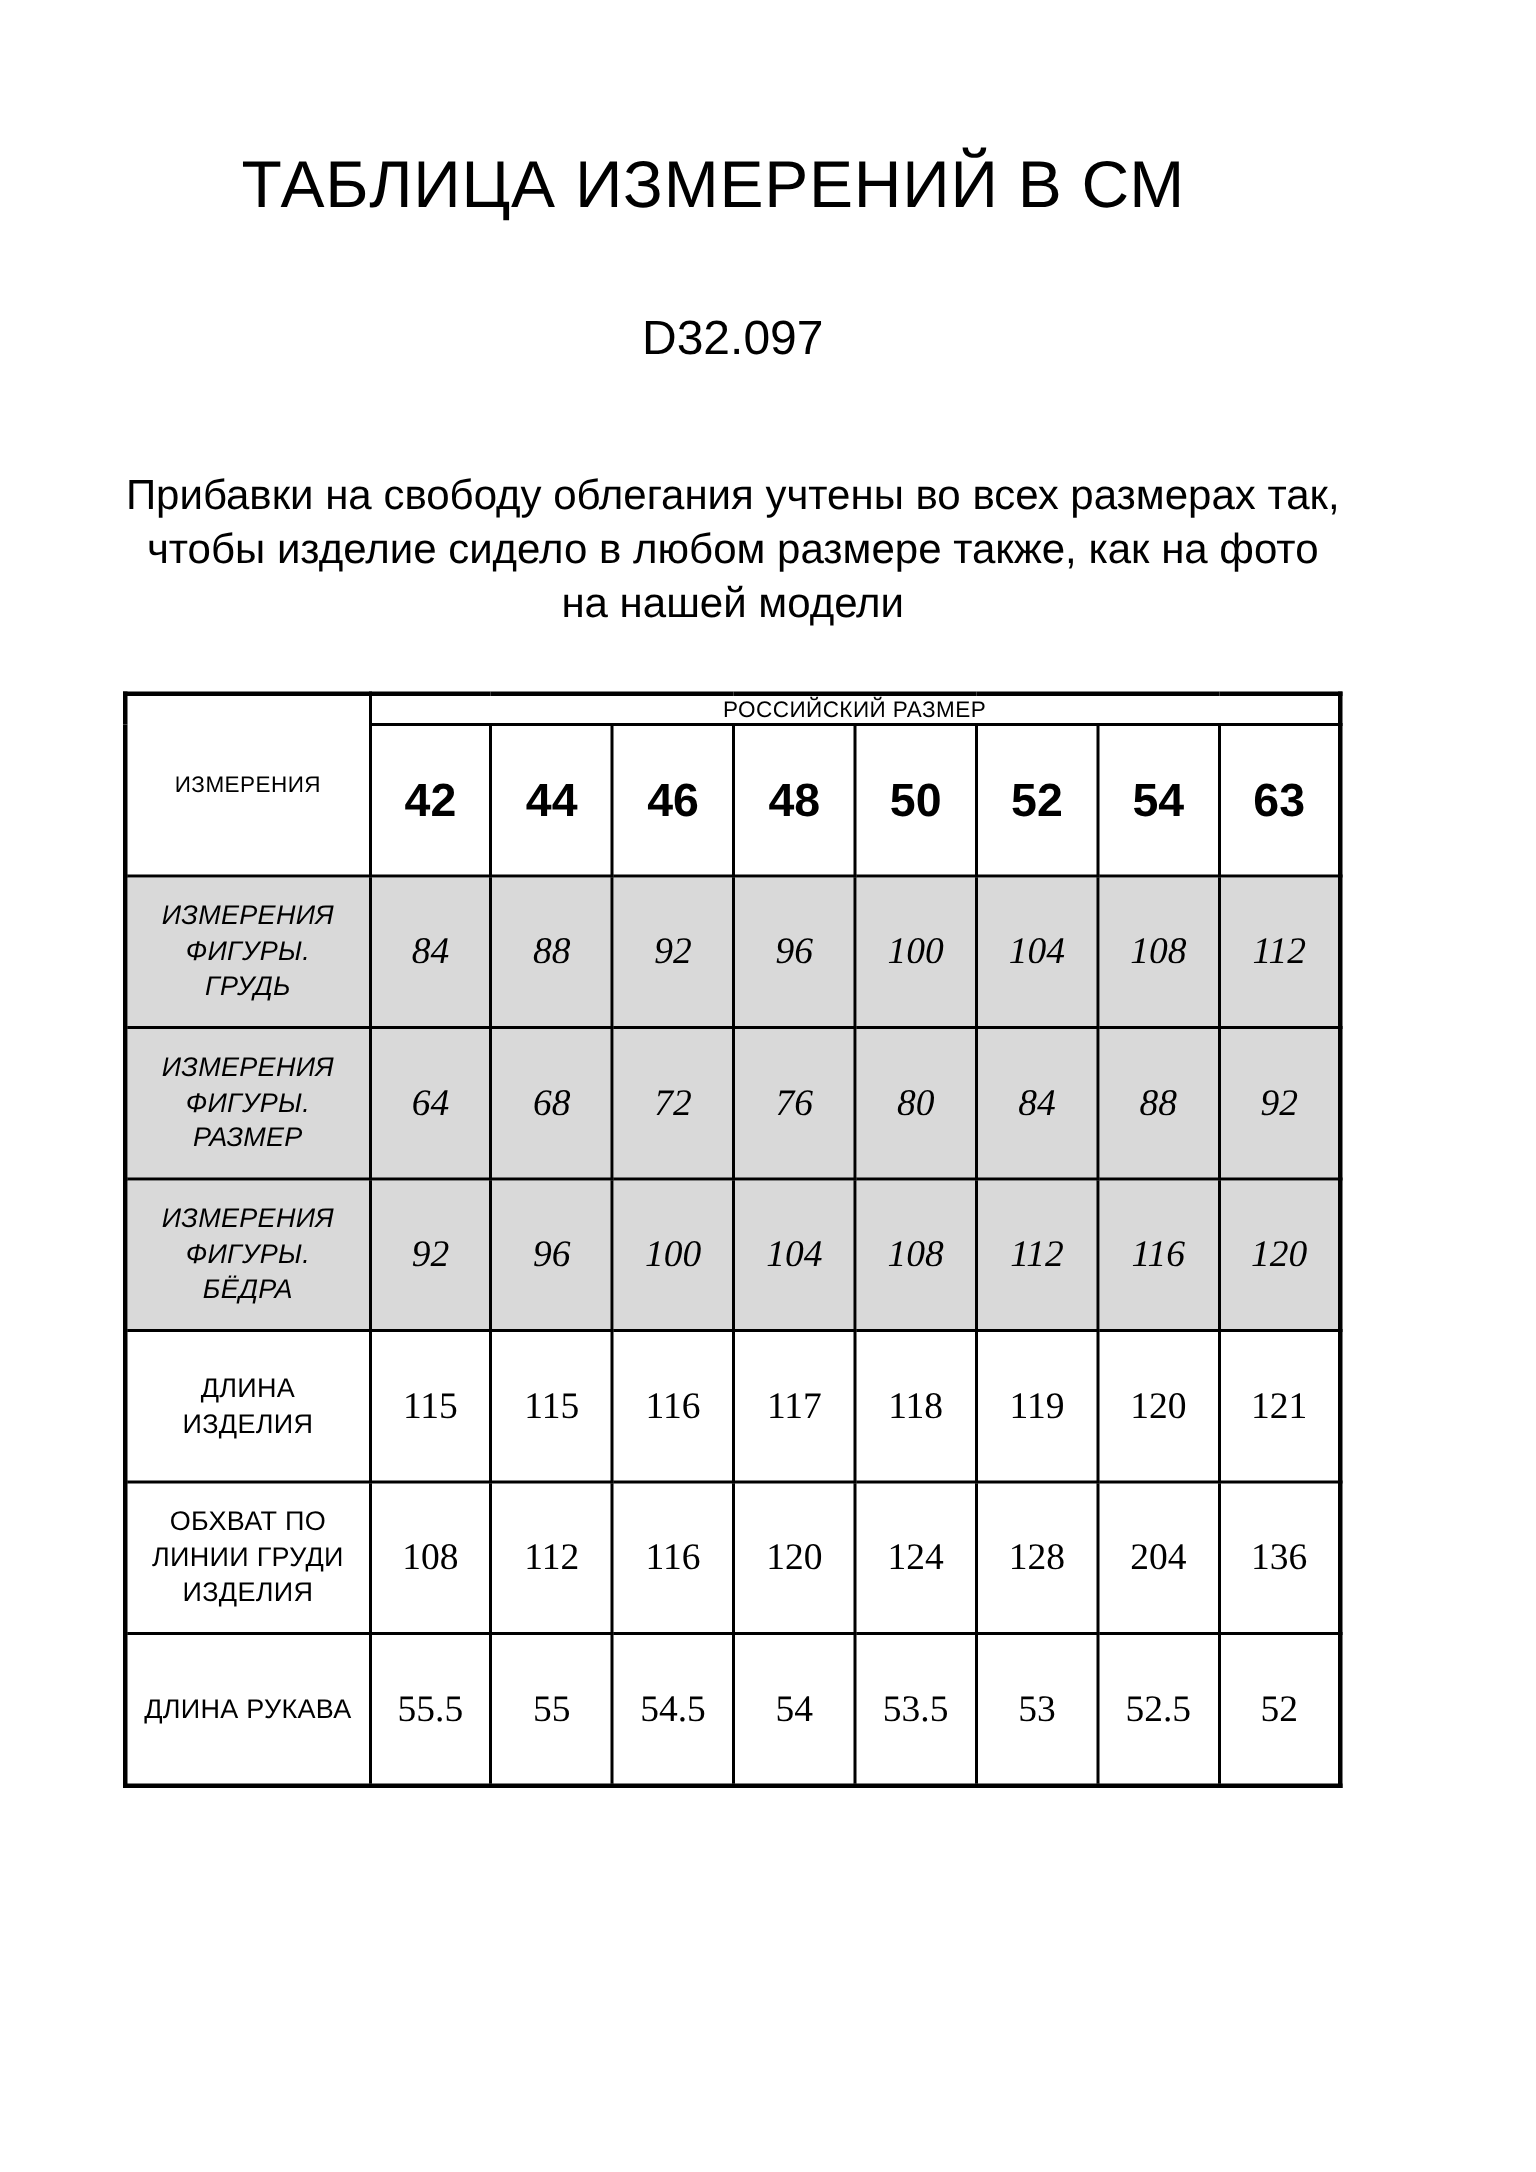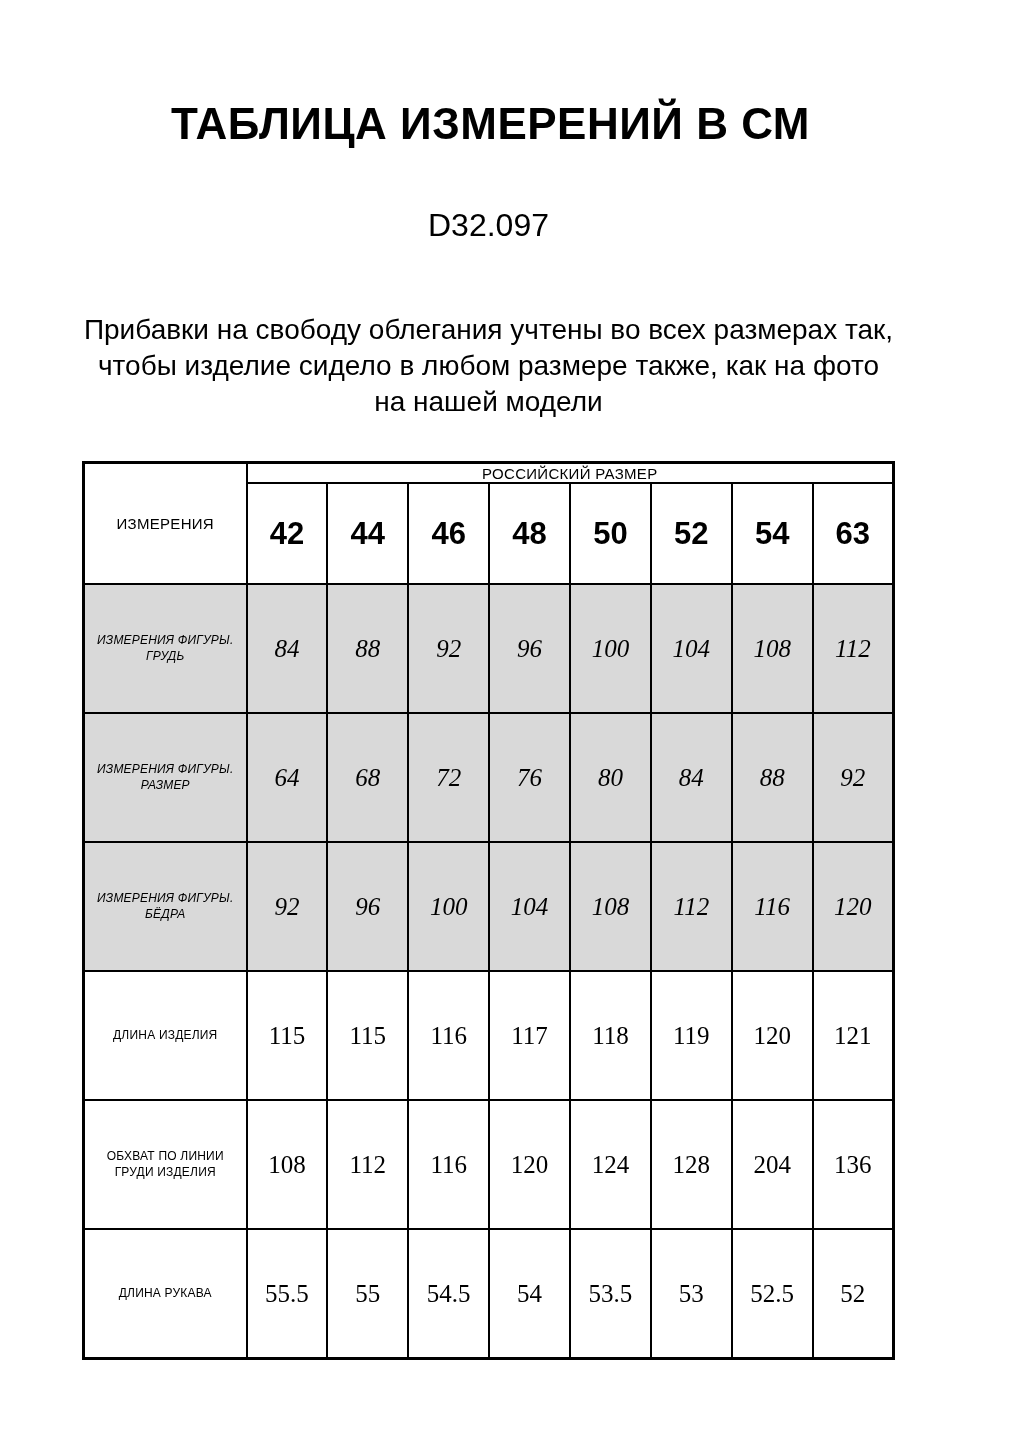--- a/index.html
+++ b/index.html
@@ -4,23 +4,23 @@
 <style>
   html, body { margin: 0; padding: 0; }
   body {
     width: 1024px; height: 1448px;
     background: #ffffff; color: #000000;
     font-family: "Liberation Sans", sans-serif;
   }
   .page { position: relative; width: 1024px; height: 1448px; overflow: hidden; }
 
   .title {
-    position: absolute; top: 98px; left: 84px; width: 813px;
+    position: absolute; top: 98px; left: 69px; width: 813px;
     text-align: center; font-size: 44px; line-height: 1.2;
-    letter-spacing: 0.5px; white-space: nowrap; font-weight: bold;
+    letter-spacing: 0.5px; white-space: nowrap;
   }
   .article {
     position: absolute; top: 206px; left: 82px; width: 813px;
     text-align: center; font-size: 32px; line-height: 1.2;
   }
   .note {
     position: absolute; top: 276px; left: 52px; width: 873px;
     text-align: center; font-size: 28px; line-height: 36px; margin-top: 36px;
   }
 
@@ -34,21 +34,21 @@
     text-align: center; vertical-align: middle;
     padding: 0; overflow: hidden;
   }
   col.c-label { width: 163px; }
 
   td.corner { font-size: 15px; letter-spacing: 0.3px; }
   tr.group-row td.group { height: 18px; font-size: 15px; letter-spacing: 0.3px; }
   tr.sizes-row td { height: 99px; font-size: 31px; font-weight: bold; }
 
   tr.data-row td { height: 99px; }
-  tr.data-row td.label { font-size: 12px; line-height: 1.3; padding: 14px 8px; letter-spacing: 0.2px; }
+  tr.data-row td.label { font-size: 18px; line-height: 1.3; padding: 0 8px; letter-spacing: 0.2px; }
   tr.data-row td.val { font-size: 25px; font-family: Liberation Serif, serif; }
 
   tr.shaded td { background: #d9d9d9; }
   tr.shaded td.label, tr.shaded td.val { font-style: italic; }
 </style>
 </head>
 <body>
 
 <div class="page">
 

